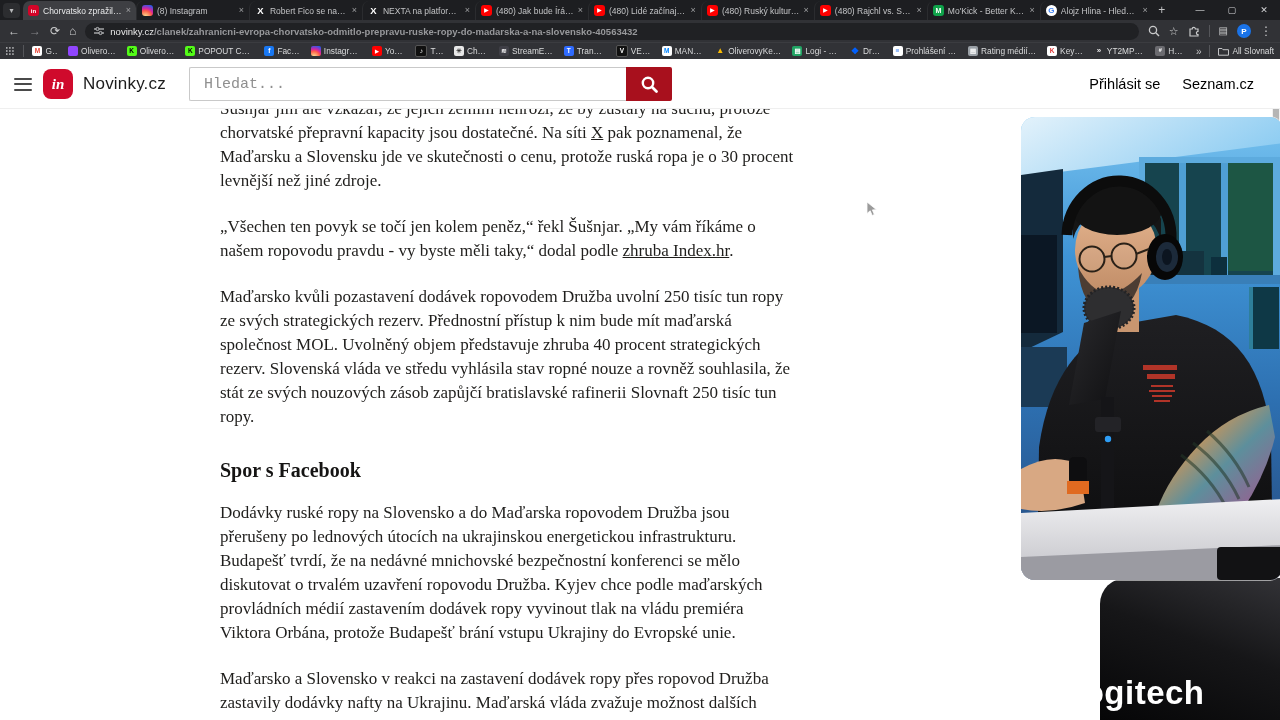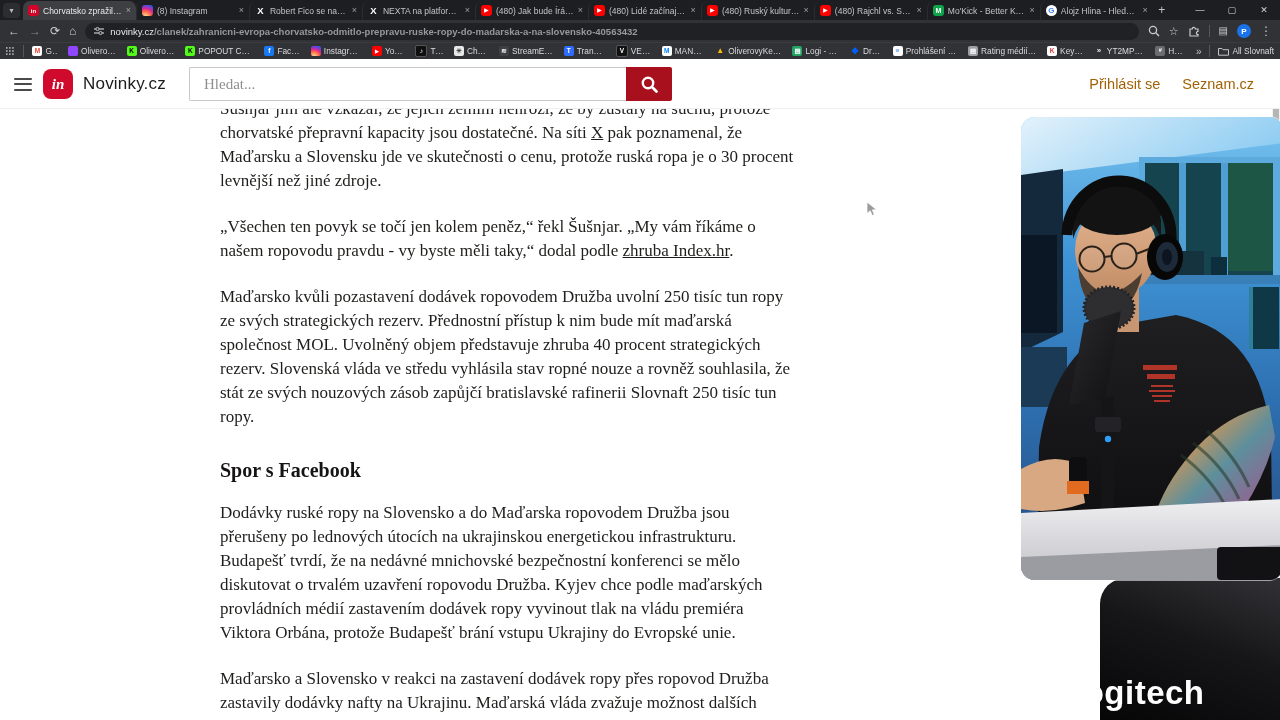--- a/index.html
+++ b/index.html
@@ -79,25 +79,25 @@
               display:flex;align-items:center;border-bottom:1px solid #efefef;}
   .hamburger{width:18px;height:13px;margin-left:14px;display:flex;flex-direction:column;justify-content:space-between;}
   .hamburger i{display:block;height:2px;background:#4a4a4a;border-radius:1px;}
   .nlogo{width:30px;height:30px;border-radius:8px;background:#cf0a2c;color:#fff;margin-left:11px;
          display:flex;align-items:center;justify-content:center;font-weight:700;font-size:15px;
          font-family:"Liberation Serif",serif;font-style:italic;}
   .brand{margin-left:10px;font-size:17px;color:#1c1c1c;letter-spacing:0.2px;}
   .searchwrap{position:absolute;left:189px;top:7px;display:flex;height:34px;}
   .searchinput{width:437px;height:34px;border:1px solid #c9c9c9;border-right:none;border-radius:2px 0 0 2px;
                box-sizing:border-box;padding:16px 14px;font-size:15px;color:#333;outline:none;
-               font-family:Liberation Serif, serif;}
+               font-family:Liberation Mono, monospace;}
   .searchinput::placeholder{color:#8f8f8f;}
   .searchbtn{width:46px;height:34px;background:#a8101d;border:none;border-radius:0 2px 2px 0;
              display:flex;align-items:center;justify-content:center;}
-  .hdrlinks{margin-left:auto;margin-right:26px;display:flex;gap:22px;font-size:14.5px;color:#a16207;}
+  .hdrlinks{margin-left:auto;margin-right:26px;display:flex;gap:22px;font-size:14.5px;color:#000000;}
 
   
   .article{position:absolute;left:220px;top:97px;width:574px;z-index:1;
            font-family:"Liberation Serif",serif;font-size:17px;line-height:24px;color:#1f1e1c;}
   .article p{margin:0 0 22px 0;}
   .article h2{font-size:20px;line-height:26px;margin:28px 0 18px 0;color:#151413;}
   .art-link{color:#1f1e1c;text-decoration:underline;}
 
   
   .scrollbar{position:absolute;right:0;top:60px;width:8px;height:660px;background:#f1f1f1;z-index:3;}

